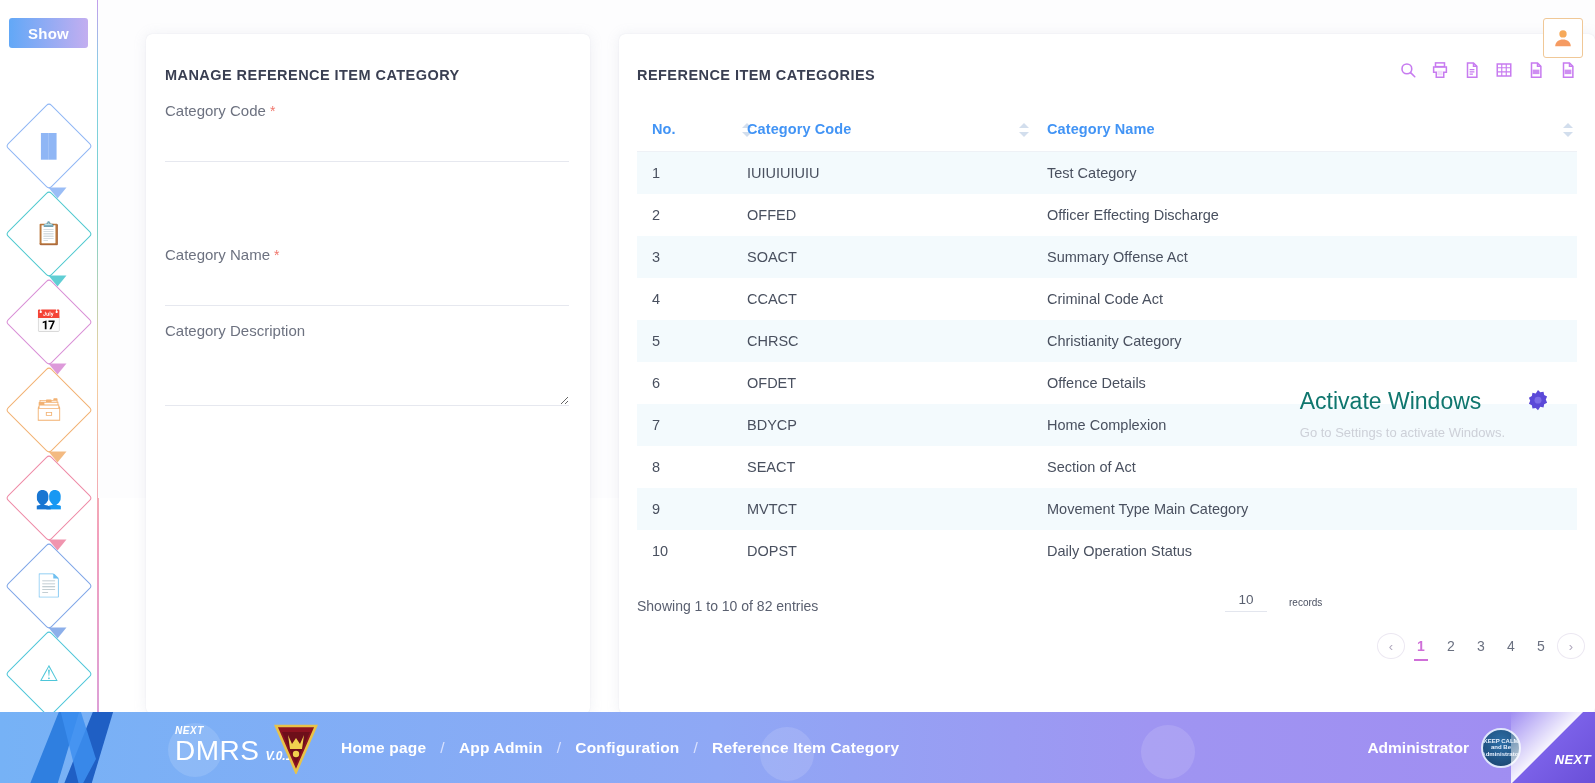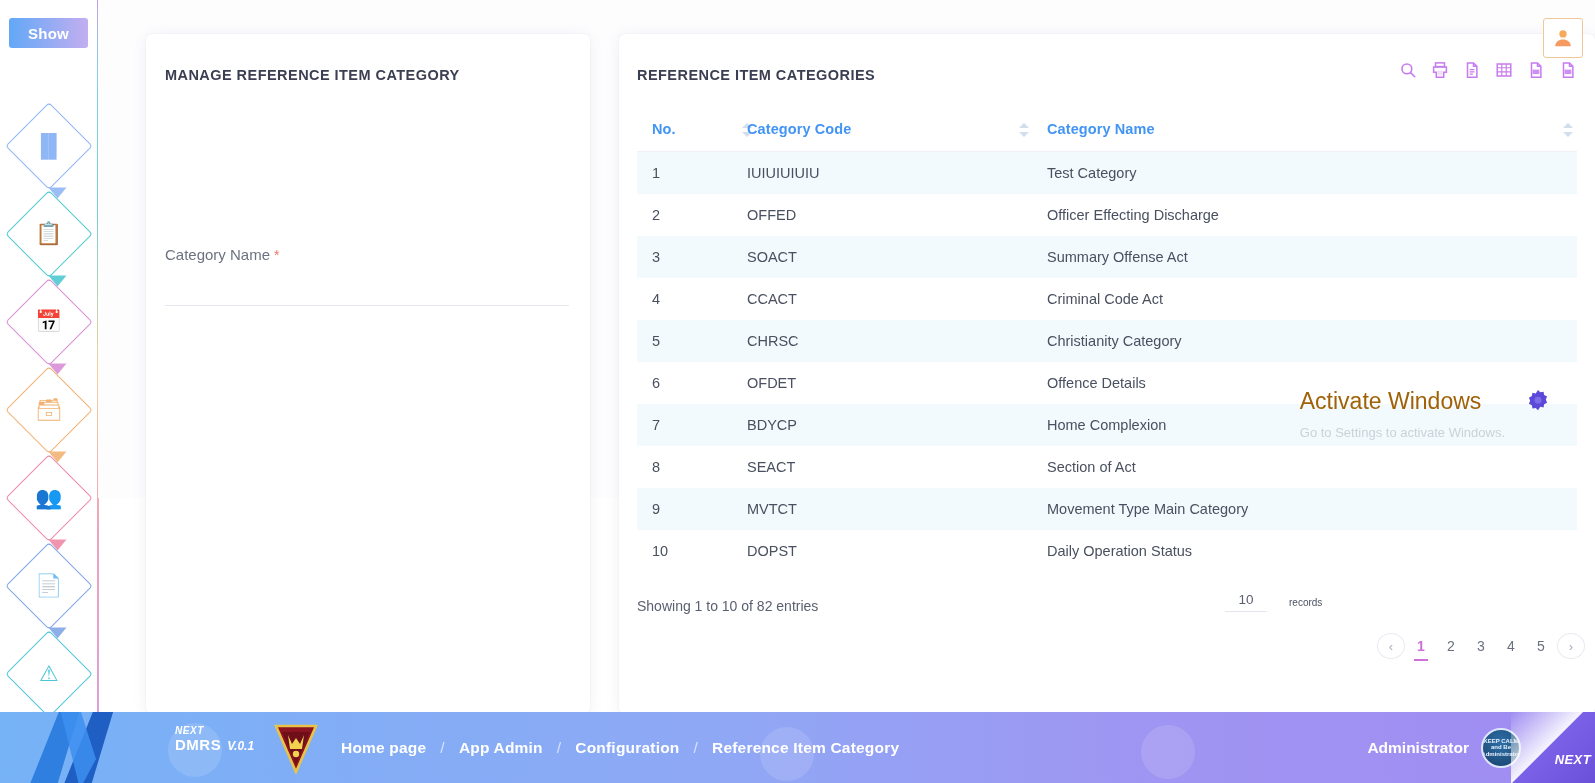--- a/index.html
+++ b/index.html
@@ -211,35 +211,35 @@
     position: absolute; right: 44px; bottom: 84px;
     width: 26px; height: 26px; cursor: pointer;
   }
   .float-gear svg { width: 26px; height: 26px; }
 
   
   .watermark {
     position: absolute; right: 90px; bottom: 58px;
     text-align: left; color: #c9ccd4; pointer-events: none;
   }
-  .watermark .w1 { font-size: 23px; color: #a16207; line-height: 1.1; }
+  .watermark .w1 { font-size: 23px; color: #0f766e; line-height: 1.1; }
   .watermark .w2 { font-size: 13px; color: #cdd0d8; margin-top: 11px; }
 
   
   .bottombar {
     position: absolute; left: 0; bottom: 0; width: 1595px; height: 71px;
     background: linear-gradient(90deg,#76b2f6 0%, #8fa8f5 45%, #9f95f2 72%, #a08cf2 100%);
     overflow: hidden;
   }
   .bb-logo {
     position: absolute; left: 18px; bottom: -6px; width: 140px; height: 86px;
   }
   .bb-brand { position: absolute; left: 175px; top: 14px; color: #fff; }
   .bb-brand .nx { font-size: 10px; font-weight: 700; letter-spacing: .6px; font-style: italic; line-height:1; }
-  .bb-brand .dm { font-size: 15px; font-weight: 700; letter-spacing: .5px; line-height: 1.05; }
+  .bb-brand .dm { font-size: 28px; font-weight: 400; letter-spacing: .5px; line-height: 1.05; }
   .bb-brand .vr { font-size: 12px; font-style: italic; font-weight: 700; margin-left: 6px; }
   .bb-crest {
     position: absolute; left: 272px; top: 10px; width: 48px; height: 52px;
   }
   .crumbs {
     position: absolute; left: 341px; top: 50%; transform: translateY(-50%);
     display: flex; align-items: center; gap: 14px;
     color: #fff; font-size: 15.5px; font-weight: 600; letter-spacing: .2px;
   }
   .crumbs .sep { color: #e6eaff; font-weight: 400; opacity:.85; }
@@ -316,26 +316,34 @@
         </div>
       </div>
   </div>
   <div class="rail-divider"></div>
 
   <div class="content">
 
     <div class="card left">
       <div class="card-title">MANAGE REFERENCE ITEM CATEGORY</div>
 
+      <div class="field" id="f-code">
+        <span class="lbl">Category Code</span><span class="req">*</span>
+        <input type="text" placeholder="" style="">
+      </div>
 
       <div class="field" id="f-name">
         <span class="lbl">Category Name</span><span class="req">*</span>
         <input type="text" placeholder="" style="">
       </div>
 
+      <div class="field" id="f-desc" style="top:288px">
+        <span class="lbl">Category Description</span>
+        <textarea placeholder="" style=""></textarea>
+      </div>
 
     </div>
 
     <div class="card right">
       <div class="card-title">REFERENCE ITEM CATEGORIES</div>
 
       <div class="tbl-tools">
         <span class="tico" title="Search">
           <svg viewBox="0 0 24 24" fill="none" stroke="currentColor" stroke-width="2.1" stroke-linecap="round">
               <circle cx="10.5" cy="10.5" r="6.5"></circle>

